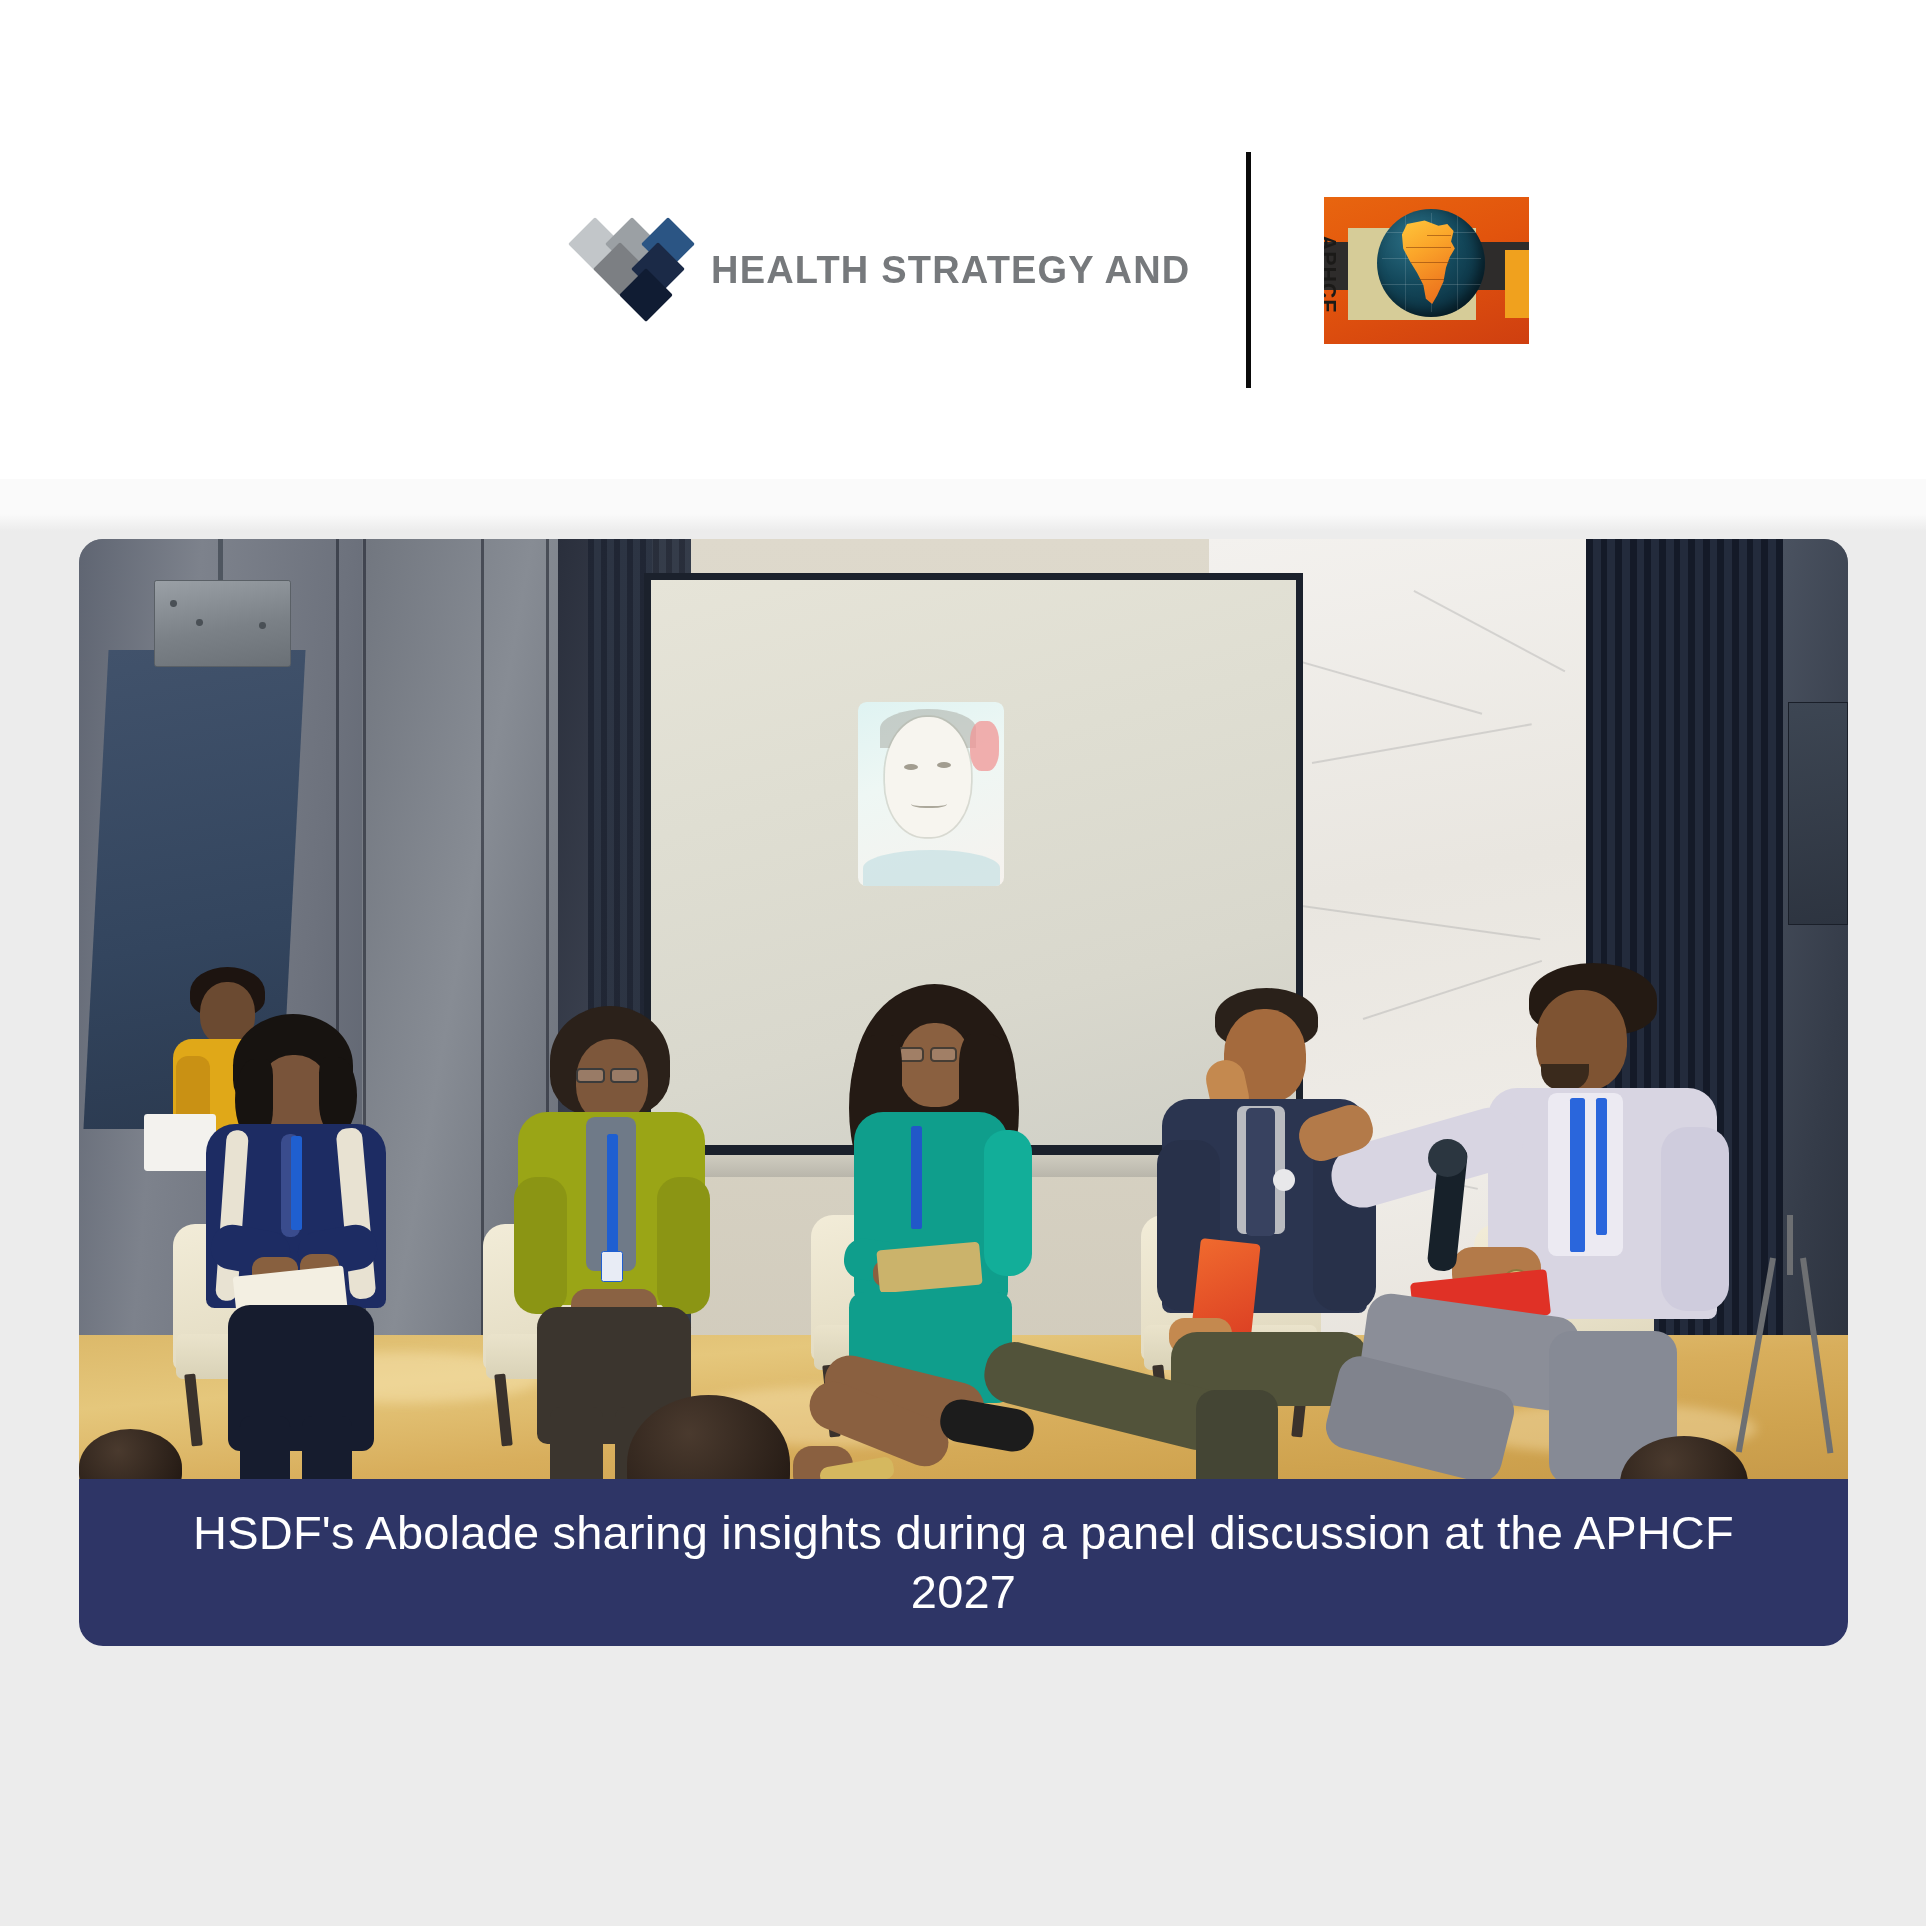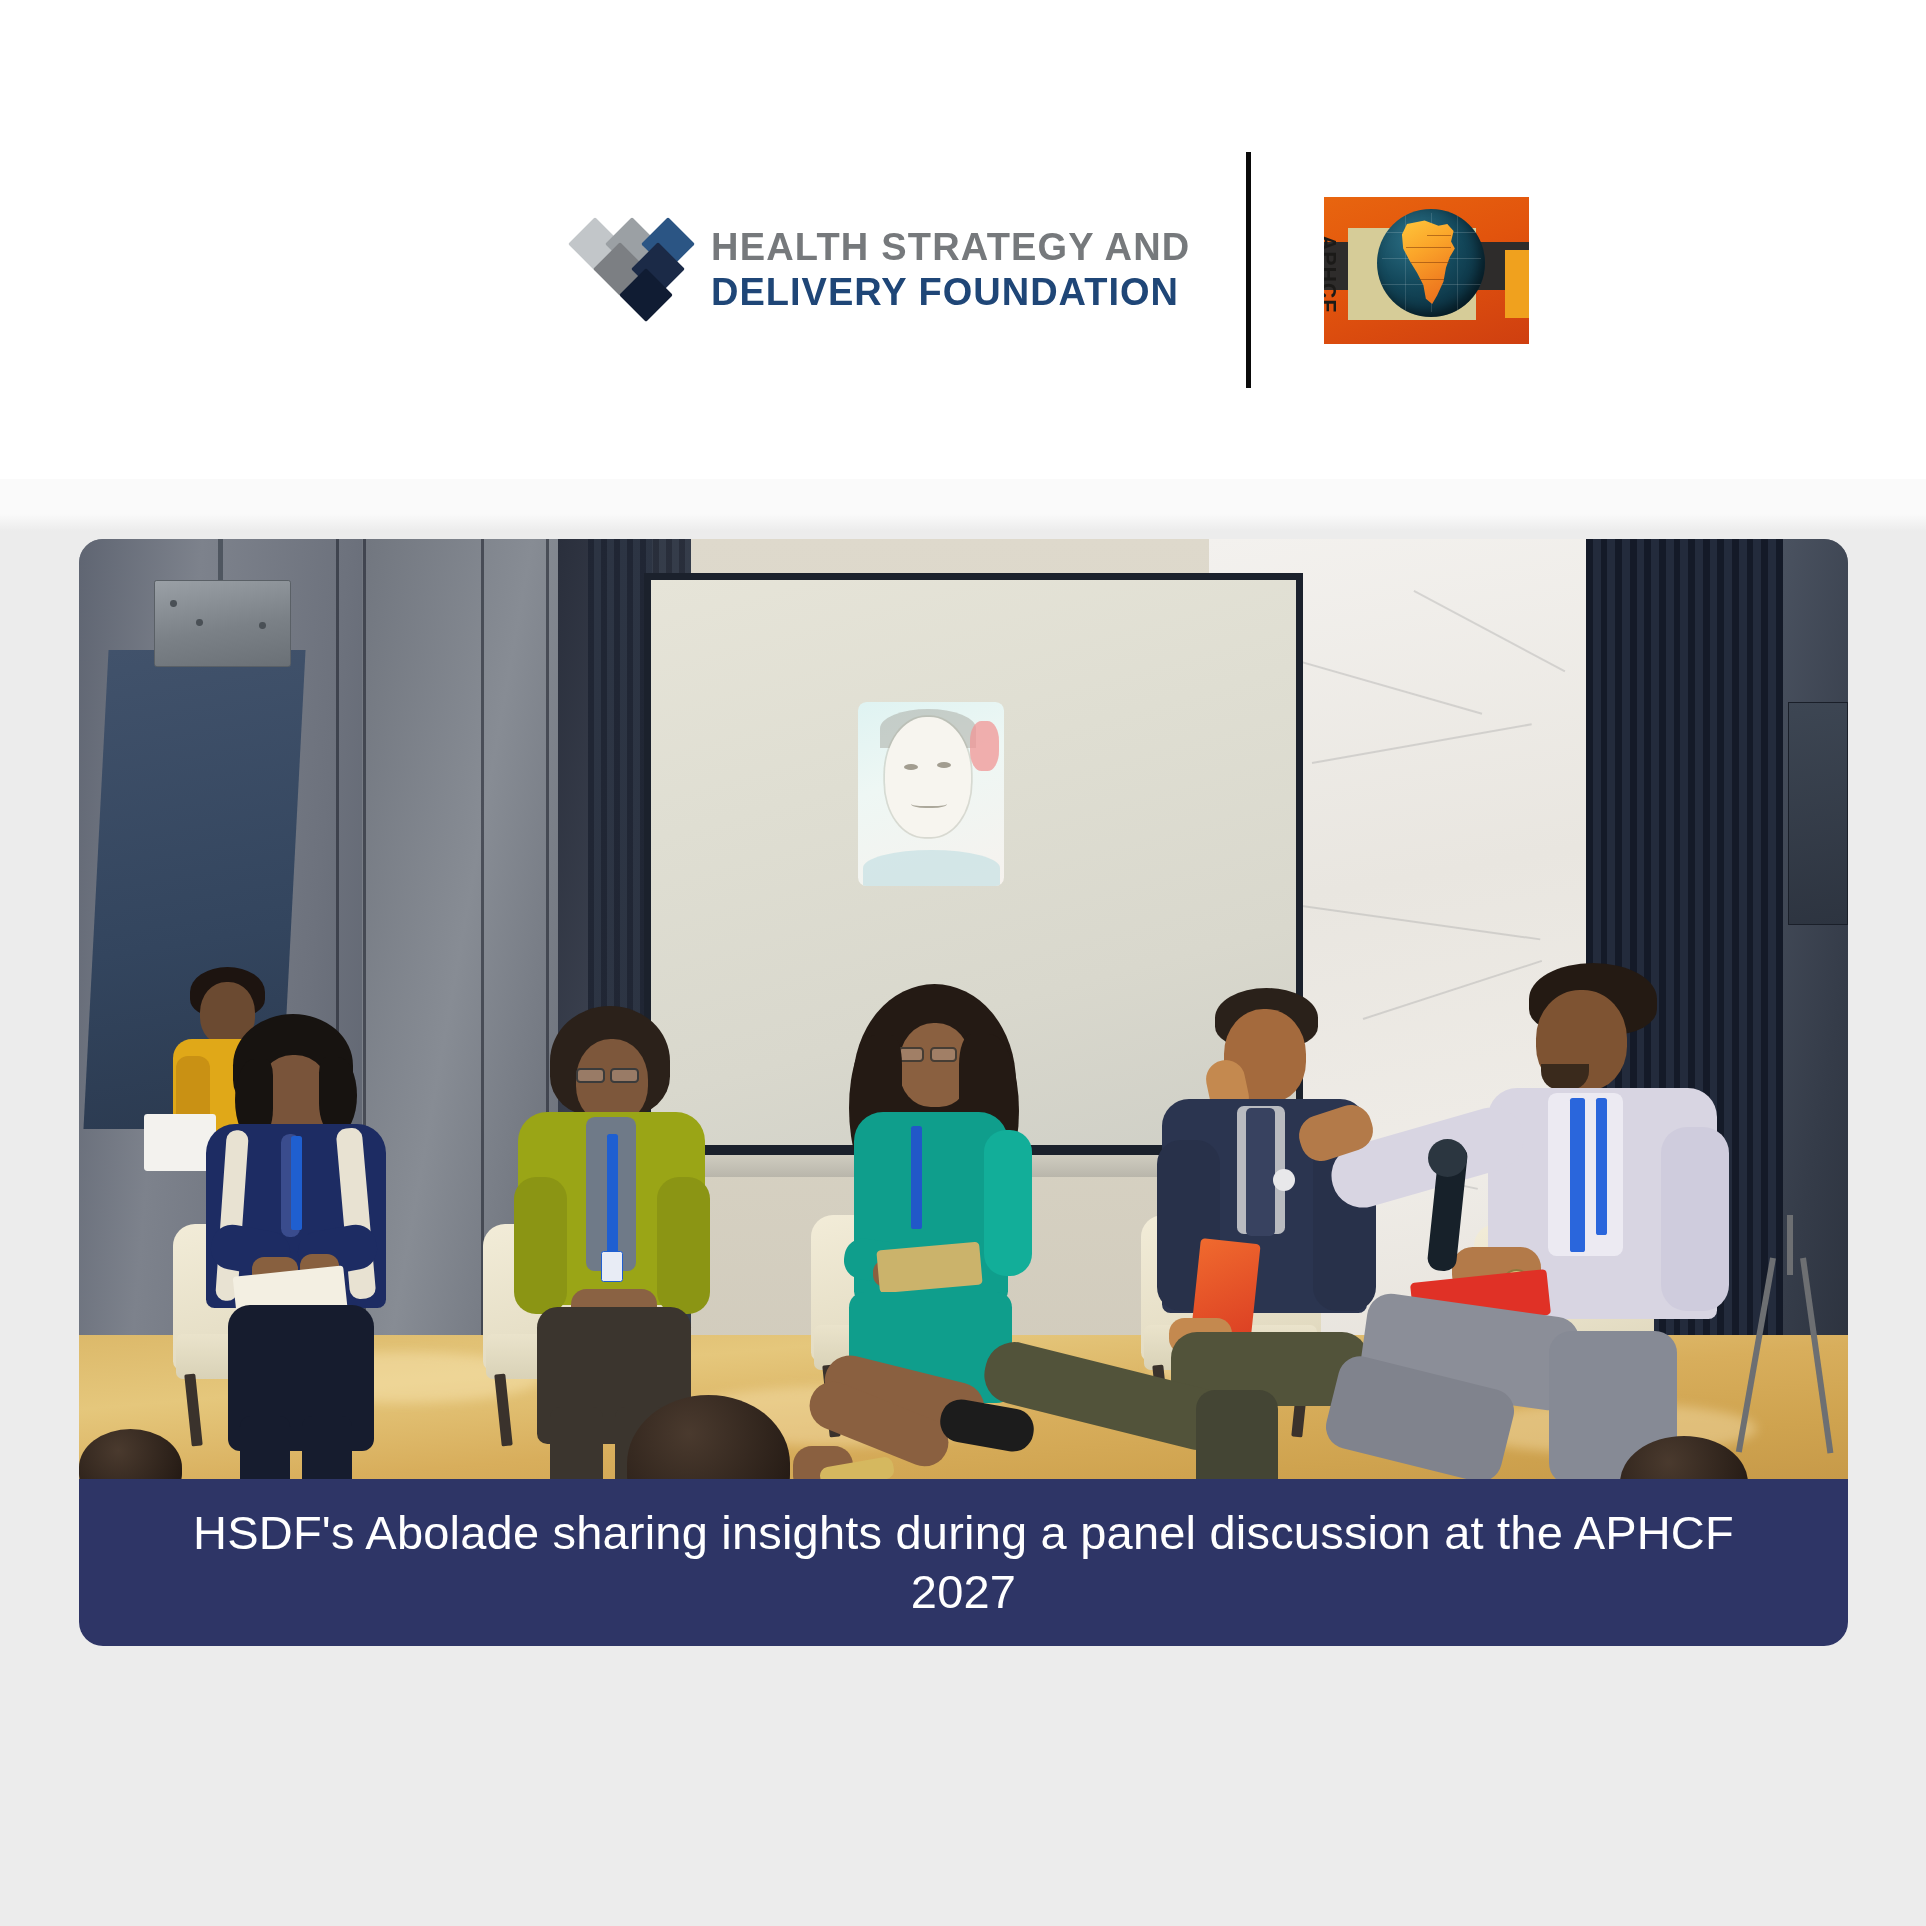--- a/index.html
+++ b/index.html
@@ -448,21 +448,20 @@
       <div class="diamond-mark">
         <span class="dia d1"></span>
         <span class="dia d3"></span>
         <span class="dia d6"></span>
         <span class="dia d2"></span>
         <span class="dia d5"></span>
         <span class="dia d4"></span>
       </div>
       <div class="hsdf-text">
         <div class="hsdf-line1">HEALTH STRATEGY AND</div>
-        <div class="hsdf-line2">DELIVERY FOUNDATION</div>
       </div>
     </div>
 
     <div class="divider"></div>
 
     <div class="aphcf-logo">
       <div class="aphcf-plate">
         <div class="aphcf-band"></div>
         <div class="aphcf-tab"></div>
         <div class="aphcf-beige"></div>

